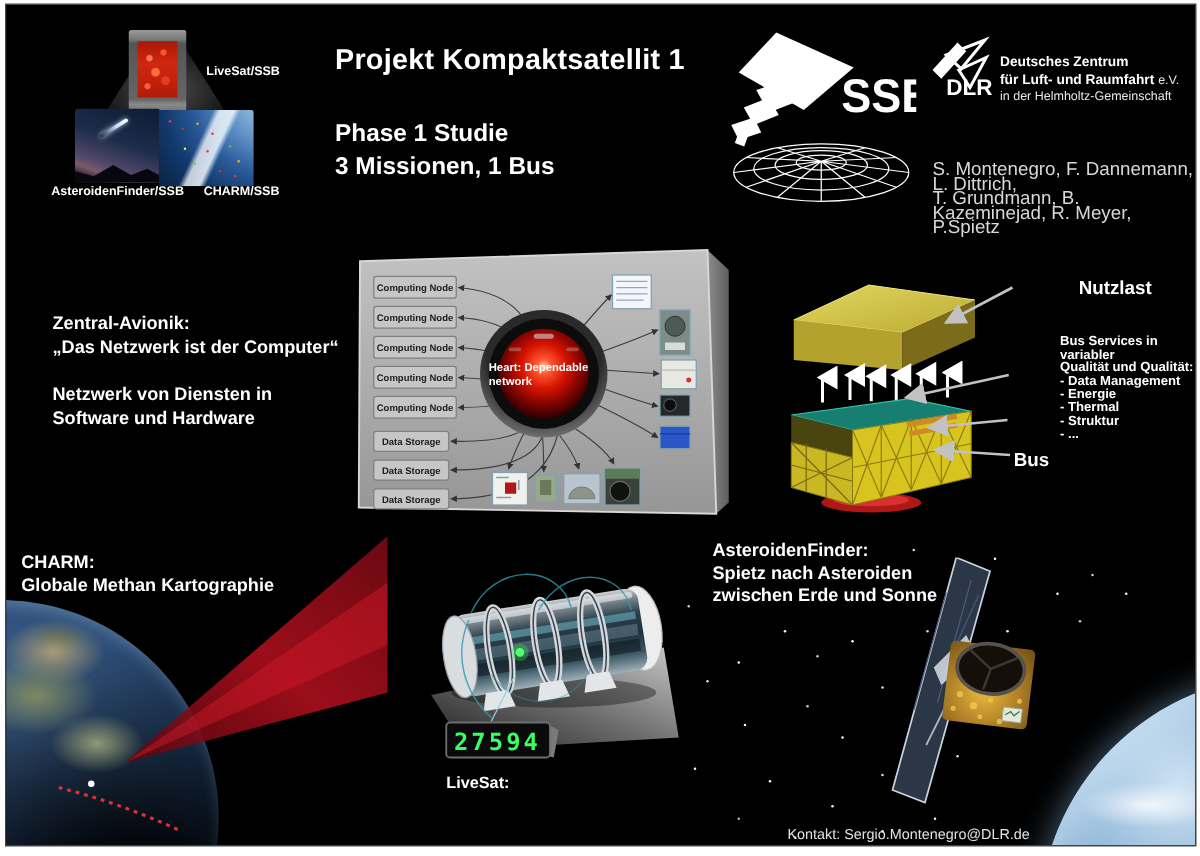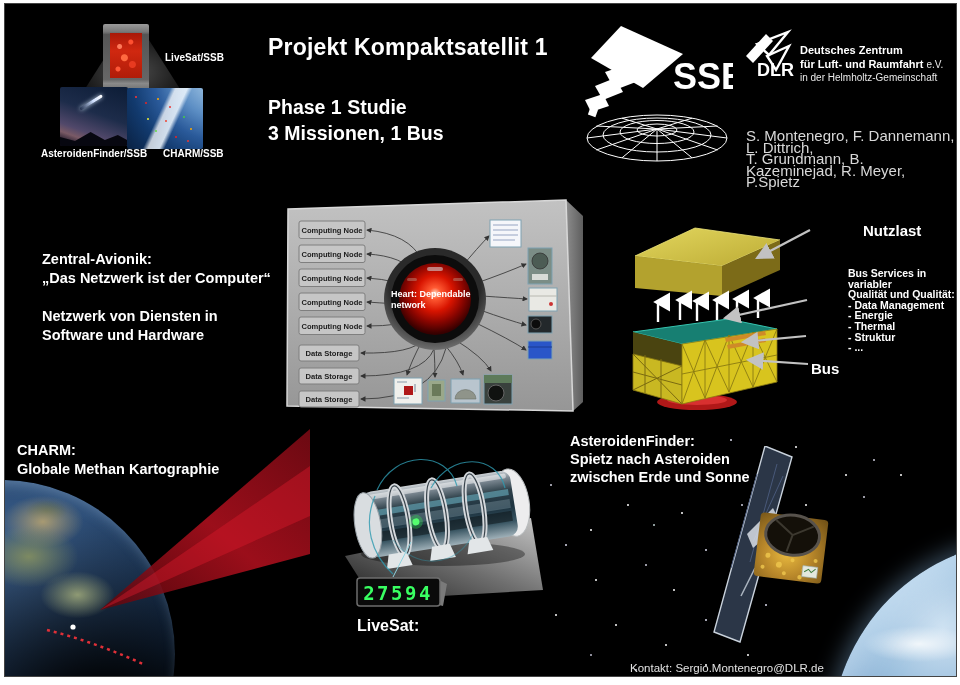--- a/index.html
+++ b/index.html
@@ -46,21 +46,21 @@
   .org-block{left:795px;top:40px;color:#fff;font-size:11px;line-height:13.5px;}
   .org-light{font-weight:normal;font-size:10px;color:#e8e8e8;}
   .inst-block{left:741px;top:92px;color:#fff;font-weight:bold;font-size:10.5px;line-height:12.5px;}
   .authors{left:741px;top:126px;color:#d8d8d8;font-size:15px;line-height:11.5px;font-weight:normal;}
   
   .avionik{left:37px;top:246px;font-size:14.5px;line-height:19px;}
   .avionik2{left:37px;top:303px;font-size:14.5px;line-height:19px;}
   
   .charm-cap{left:12px;top:437px;font-size:14.5px;line-height:19px;}
   .asterix-cap{left:565px;top:428px;font-size:14.5px;line-height:18px;}
-  .livesat-cap{left:352px;top:612px;font-size:16px;line-height:19px;}
+  .livesat-cap{left:352px;top:612px;font-size:13px;line-height:19px;}
   .kontakt{left:625px;top:658px;color:#e2e2e2;font-size:11.5px;font-weight:normal;}
   
   .nutzlast{left:838px;top:218px;font-size:15px;margin-left:20px;}
   .bus-label{left:806px;top:356px;font-size:15px;}
   .bus-services{left:802px;top:264px;color:#fff;font-weight:bold;font-size:10.5px;line-height:10.6px;margin-left:41px;}
   .bus-services .svc{display:block;}
   
   .stars{left:0;top:0;width:2px;height:2px;border-radius:50%;background:transparent;
     box-shadow:585px 455px 0 #fff,602px 470px 0 #cdd,622px 500px 0 #fff,648px 520px 0 #bcc,
     676px 508px 0 #fff,560px 540px 0 #dde,590px 575px 0 #fff,640px 560px 0 #ccd,668px 585px 0 #fff,

